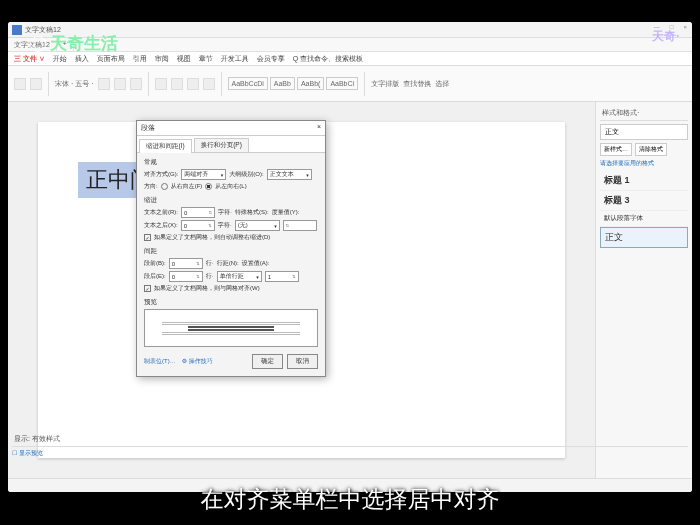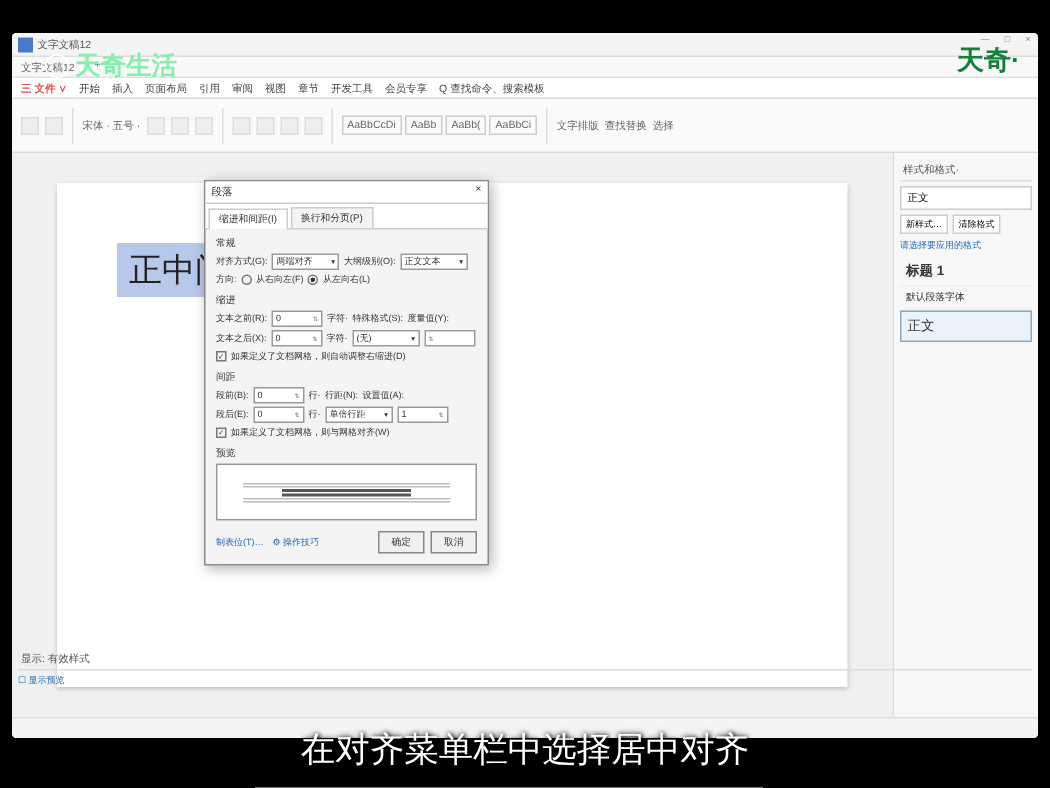--- a/index.html
+++ b/index.html
@@ -1,20 +1,20 @@
 <!DOCTYPE html>
 <html><head>
 <meta charset="utf-8">
 <style>
 *{margin:0;padding:0;box-sizing:border-box;font-family:"Microsoft YaHei",sans-serif}
 body{width:700px;height:525px;background:#000;position:relative;overflow:hidden}
 .frame{position:absolute;top:22px;left:8px;width:684px;height:470px;background:#fff;border-radius:3px;overflow:hidden}
 .watermark{position:absolute;top:32px;left:30px;color:#86efac;font-size:17px;font-weight:bold;z-index:100;display:flex;align-items:center;gap:4px}
 .watermark::before{content:"";width:14px;height:14px;border:1.5px solid #fff;border-radius:50%;display:inline-block;position:relative}
-.watermark-r{position:absolute;top:28px;right:20px;color:#15803d;font-size:18px;font-weight:bold;z-index:100}
+.watermark-r{position:absolute;top:28px;right:20px;color:#c4b5fd;font-size:12px;font-weight:bold;z-index:100}
 .subtitle{position:absolute;bottom:10px;left:0;right:0;text-align:center;color:#fff;font-size:23px;font-weight:500;text-shadow:1px 1px 3px #000,0 0 4px #000;z-index:100}
 .titlebar{height:16px;background:#f4f4f4;border-bottom:1px solid #ddd;display:flex;align-items:center;padding:0 4px;font-size:7px;color:#555}
 .titlebar .doc-icon{width:10px;height:10px;background:#4a7ac7;margin-right:3px}
 .tabbar{height:14px;background:#f8f8f8;border-bottom:1px solid #e0e0e0;display:flex;font-size:7px}
 .tab{padding:2px 6px;border-right:1px solid #e0e0e0;color:#666}
 .ribbon-head{height:14px;background:#fff;border-bottom:1px solid #ddd;display:flex;gap:8px;padding:2px 6px;font-size:7px;color:#444}
 .ribbon-head span:first-child{color:#d9534f;font-weight:bold}
 .ribbon{height:36px;background:#fafafa;border-bottom:1px solid #dcdcdc;display:flex;align-items:center;padding:2px 6px;gap:4px;font-size:6px;color:#666;overflow:hidden}
 .rbtn{width:12px;height:12px;background:#eee;border:1px solid #ddd}
 .rsep{width:1px;height:24px;background:#ddd;margin:0 2px}
@@ -239,20 +239,21 @@
 
     <div class="side">
       <div class="side-h">样式和格式·</div>
       <div class="side-sel">正文</div>
       <div class="side-tabs">
         <div class="side-tab">新样式…</div>
         <div class="side-tab">清除格式</div>
       </div>
       <div class="side-hint">请选择要应用的格式</div>
       <div class="side-item" style="font-weight:bold">标题 1</div>
+      <div class="side-item" style="font-weight:bold">标题 3</div>
       <div class="side-item" style="font-size:6.5px">默认段落字体</div>
       <div class="side-item cur">正文</div>
       <div style="position:absolute;bottom:20px;left:4px;right:4px">
         <div class="side-h">显示: 有效样式</div>
         <div style="font-size:6px;color:#1e6bb8;margin-top:2px">☐ <span>显示预览</span></div>
       </div>
     </div>
   </div>
   <div class="status"></div>
 </div>

